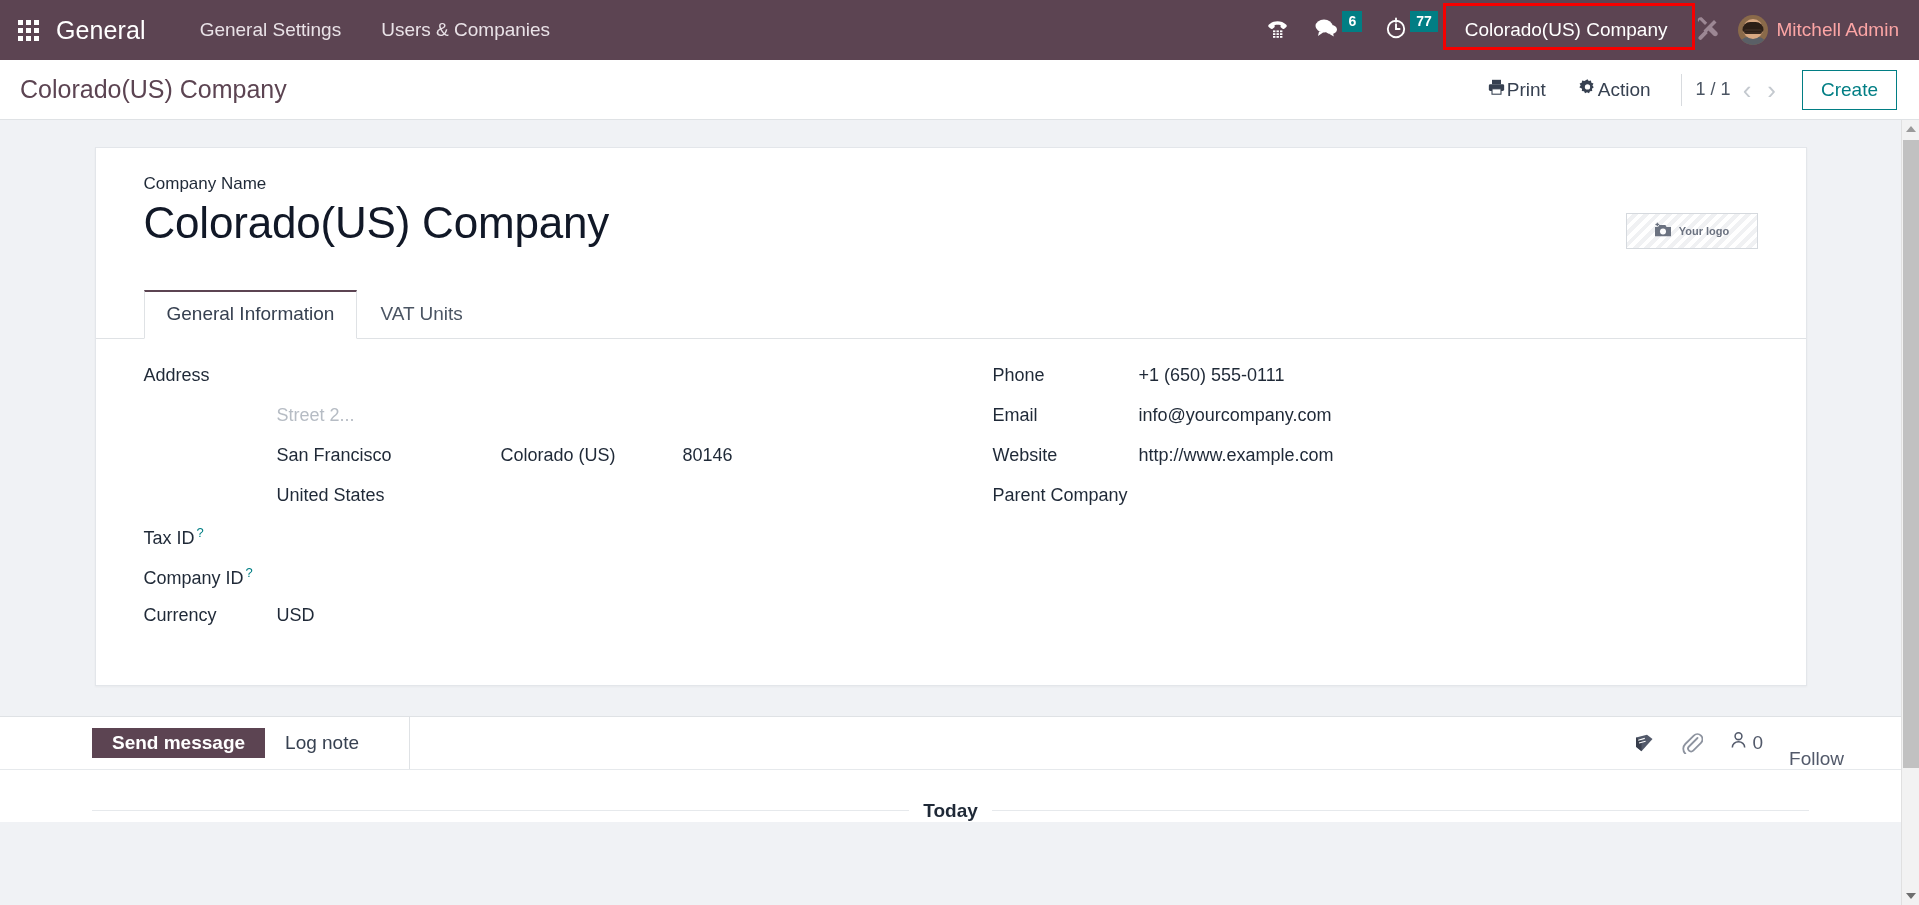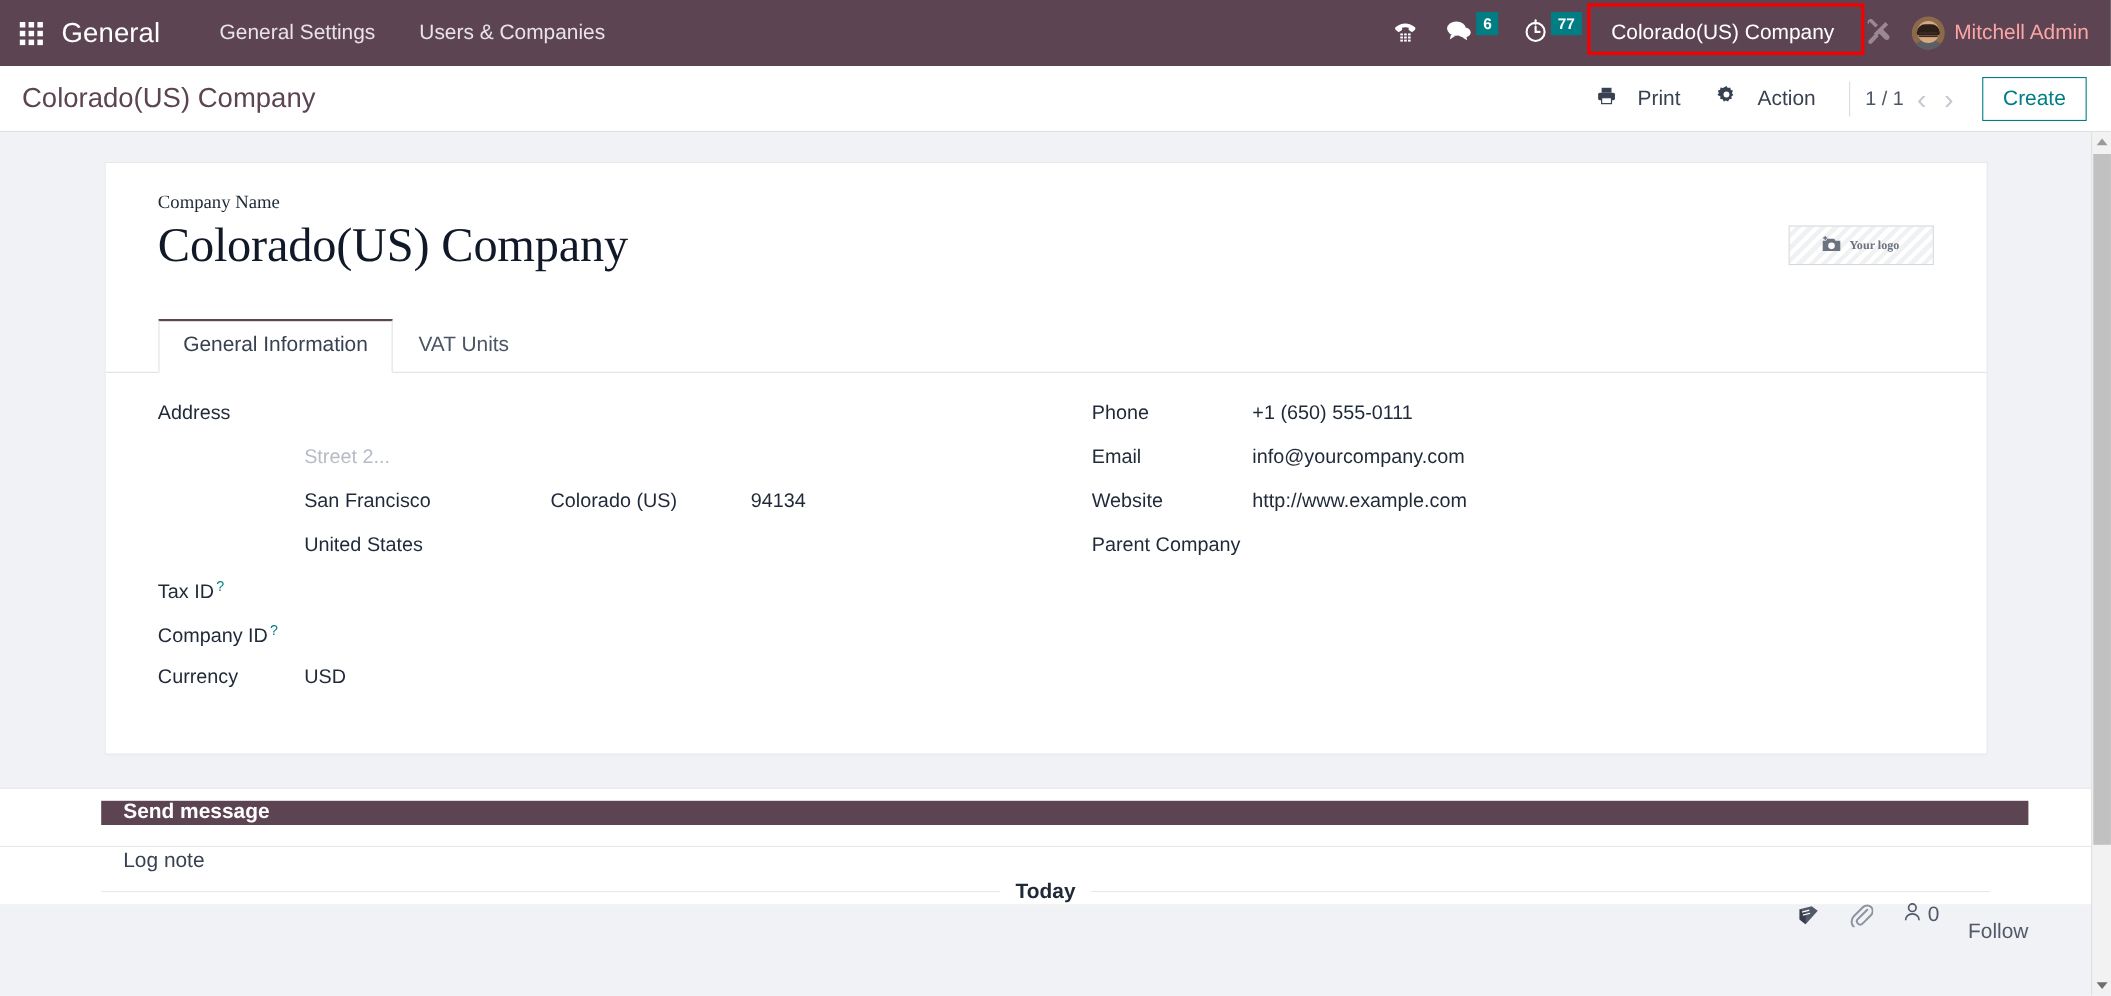--- a/index.html
+++ b/index.html
@@ -155,21 +155,21 @@
     font-weight: 400;
     white-space: nowrap;
   }
   .cp-right {
     margin-left: auto;
     display: flex; align-items: center;
     height: 100%;
   }
   .cp-btn {
     display: flex; align-items: center;
-    gap: 19px;
+    gap: 1px;
     font-size: 19px;
     color: #374151;
     padding: 0 16px;
     cursor: pointer;
     white-space: nowrap;
   }
   .cp-sep {
     width: 1px; height: 32px;
     background: #d8dbdf;
     margin: 0 14px;
@@ -213,21 +213,21 @@
   .sheet {
     margin: 0 auto;
     width: 1712px;
     background: #ffffff;
     border: 1px solid #e3e6ea;
     box-shadow: 0 1px 2px rgba(0,0,0,.04);
     padding: 26px 48px 40px 48px;
     min-height: 500px;
     position: relative;
   }
-  .title-row { display: flex; align-items: center; font-family: Liberation Serif, serif; }
+  .title-row { display: flex; align-items: flex-end; }
   .title-block { flex: 1 1 auto; }
   .field-label-sm {
     font-size: 17px;
     color: #1f2937;
     font-weight: 400;
     margin-bottom: 4px;
   }
   .company-title {
     font-size: 44px;
     font-weight: 400;
@@ -332,21 +332,20 @@
     margin-top: 30px;
     padding: 0 0 0 0;
   }
   .chatter-topbar {
     display: flex;
     align-items: stretch;
     height: 53px;
     padding-left: 92px;
     padding-right: 57px;
     border-bottom: 1px solid #e6e9ec;
-    flex-direction: column;
   }
   .chat-tab {
     font-size: 19px;
     display: flex; align-items: center;
     padding: 0 20px;
     cursor: pointer;
     white-space: nowrap;
     margin: 11px 0;
   }
   .chat-tab.primary {
@@ -577,21 +576,21 @@
           </div>
           <div class="frow">
             <div class="flabel"></div>
             <div class="fval placeholder">Street 2...</div>
           </div>
           <div class="frow">
             <div class="flabel"></div>
             <div class="fval addr-sub">
               <span class="addr-city">San Francisco</span>
               <span class="addr-state">Colorado (US)</span>
-              <span class="addr-zip">94134</span>
+              <span class="addr-zip">80146</span>
             </div>
           </div>
           <div class="frow">
             <div class="flabel"></div>
             <div class="fval">United States</div>
           </div>
 
           <div class="frow">
             <div class="flabel">
               <span>Tax ID</span><span class="qmark">?</span>

